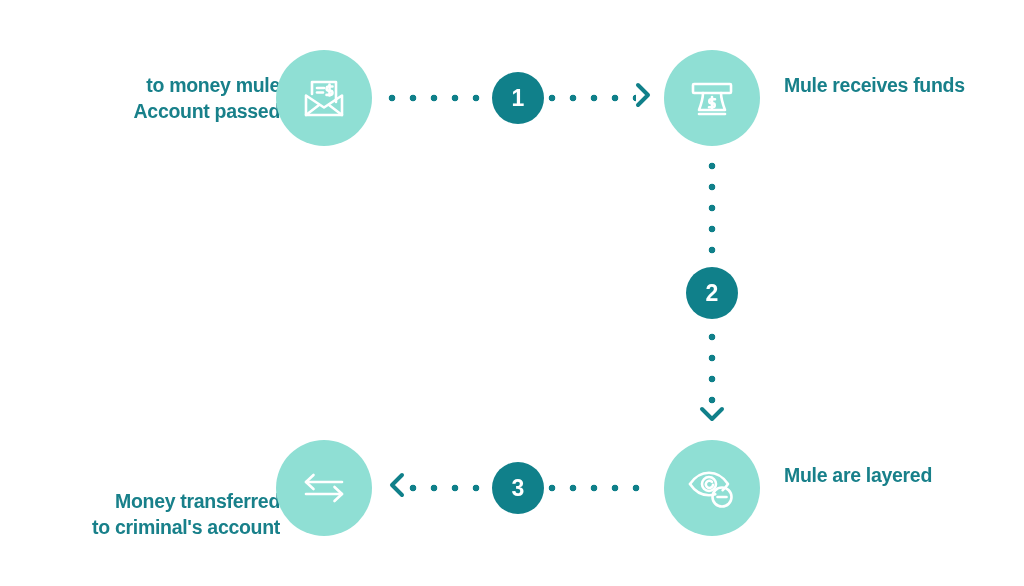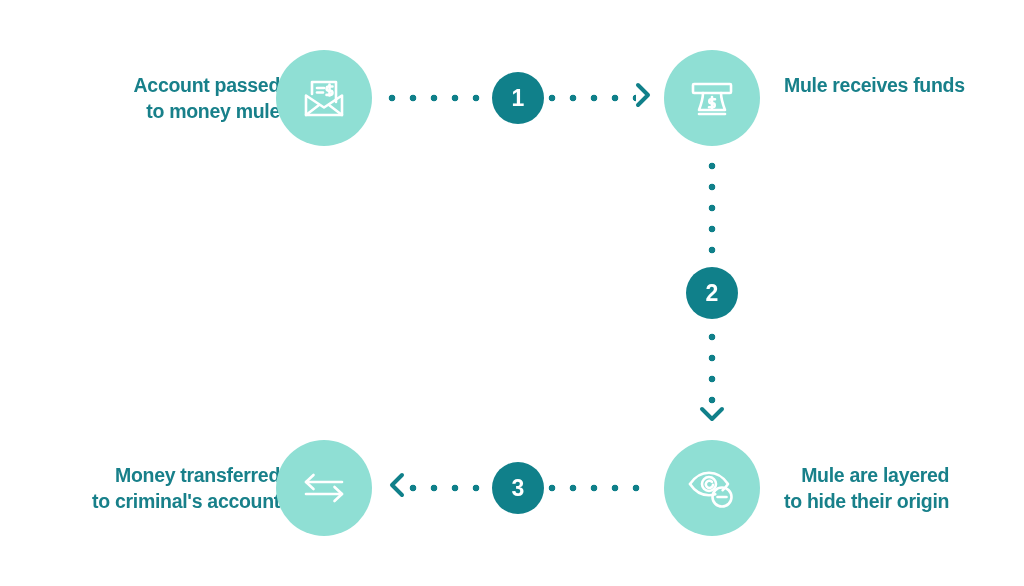--- a/index.html
+++ b/index.html
@@ -91,22 +91,22 @@
     z-index: 2;
   }
   .chevron svg { display: block; }
 </style>
 </head>
 <body>
 
 <div id="diagram">
 
   <div class="node-label right-align" style="right:744px; top:72px;">
+    <div>to money mule</div>
     <div>Account passed</div>
-    <div>to money mule</div>
   </div>
 
   <div class="node-circle" style="left:276px; top:50px;">
     <span>
       <svg width="56" height="56" viewBox="0 0 56 56" fill="none" stroke="#ffffff" stroke-width="2.6" stroke-linecap="round" stroke-linejoin="round">
         <path d="M16 24V12h24v20"></path>
         <path d="M21 18h7"></path>
         <path d="M21 22.5h6"></path>
         <path d="M33.5 14.5v11"></path>
         <path d="M36.5 16.5h-3.8a2.1 2.1 0 0 0 0 4.2h1.7a2.1 2.1 0 0 1 0 4.2h-3.9"></path>
@@ -126,21 +126,21 @@
         <path d="M31 29.3h-3.7a2 2 0 0 0 0 4h1.4a2 2 0 0 1 0 4H25"></path>
         <path d="M15 44h26"></path>
       </svg>
     </span>
   </div>
 
   <div class="node-label left-align" style="left:784px; top:72px;">
     <div>Mule receives funds</div>
   </div>
 
-  <div class="node-label right-align" style="right:744px; top:462px;">
+  <div class="node-label right-align" style="right:744px; top:488px;">
     <div>Money transferred</div>
     <div>to criminal's account</div>
   </div>
 
   <div class="node-circle" style="left:276px; top:440px;">
     <span>
       <svg width="56" height="56" viewBox="0 0 56 56" fill="none" stroke="#ffffff" stroke-width="2.6" stroke-linecap="round" stroke-linejoin="round">
         <path d="M46 22H10"></path>
         <path d="M17.5 15L10 22l7.5 7"></path>
         <path d="M10 34h36"></path>
@@ -157,21 +157,20 @@
         <circle cx="25" cy="24" r="7"></circle>
         <path d="M28 21.8a3.6 3.6 0 1 0 1 3"></path>
         <circle cx="38" cy="37" r="9.5"></circle>
         <path d="M33.5 37h9"></path>
       </svg>
     </span>
   </div>
 
   <div class="node-label left-align" style="left:784px; top:462px;">
     <div>Mule are layered</div>
-    <div>to hide their origin</div>
   </div>
 
   <div class="dots-h" style="left:388px; top:94px; width:105px;"></div>
   <div class="dots-h" style="left:548px; top:94px; width:88px;"></div>
   <div class="chevron" style="left:634px; top:82px;">
     <svg width="18" height="26" viewBox="0 0 18 26" fill="none" stroke="#10808A" stroke-width="4" stroke-linecap="round" stroke-linejoin="round">
       <path d="M4 3l10 10L4 23"></path>
     </svg>
   </div>
   <div class="step-badge" style="left:492px; top:72px;">

